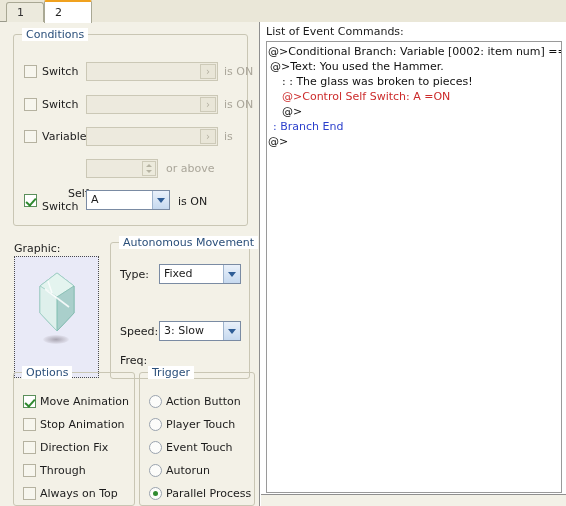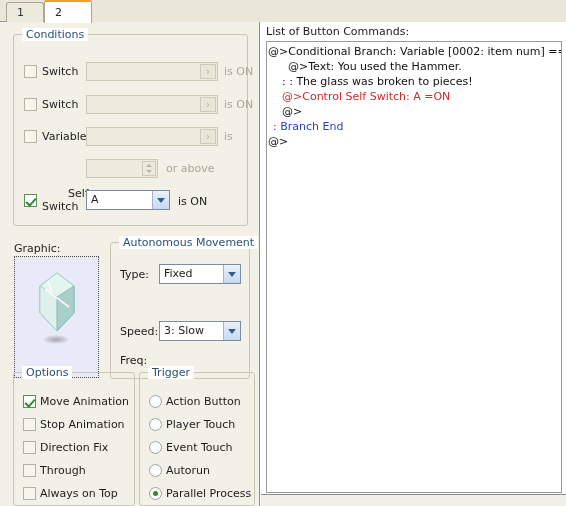--- a/index.html
+++ b/index.html
@@ -402,24 +402,24 @@
 
     <span class="rb" style="left:9px; top:91px;"></span>
     <span class="plainlabel" style="left:26px; top:91px;">Autorun</span>
 
     <span class="rb on" style="left:9px; top:114px;"></span>
     <span class="plainlabel" style="left:26px; top:114px;">Parallel Process</span>
   </div>
 </div>
 
 <div id="rightcol">
-  <div id="listlabel">List of Button Commands:</div>
+  <div id="listlabel">List of Event Commands:</div>
   <div id="cmdlist">
     <div class="cmdline" style="padding-left:0px;">@&gt;Conditional Branch: Variable [0002: item num] == 3</div>
-    <div class="cmdline" style="padding-left:20px;">@&gt;Text: You used the Hammer.</div>
+    <div class="cmdline" style="padding-left:2px;">@&gt;Text: You used the Hammer.</div>
     <div class="cmdline" style="padding-left:14px;">:            : The glass was broken to pieces!</div>
     <div class="cmdline c-red" style="padding-left:14px;">@&gt;Control Self Switch: A =ON</div>
     <div class="cmdline" style="padding-left:14px;">@&gt;</div>
     <div class="cmdline c-blue" style="padding-left:5px;">:  Branch End</div>
     <div class="cmdline" style="padding-left:0px;">@&gt;</div>
   </div>
   <div id="bottombar"></div>
 </div>
 
 </body></html>

